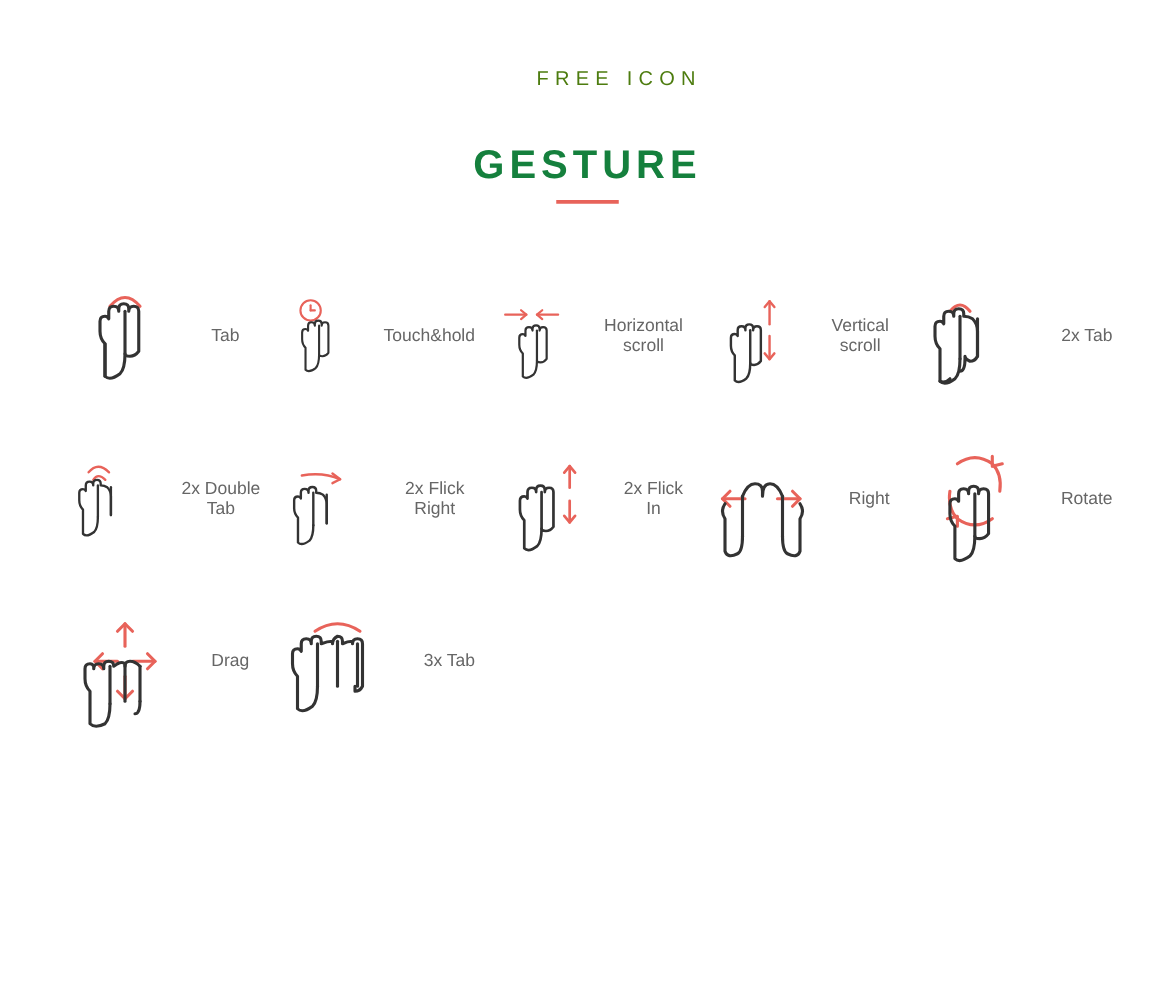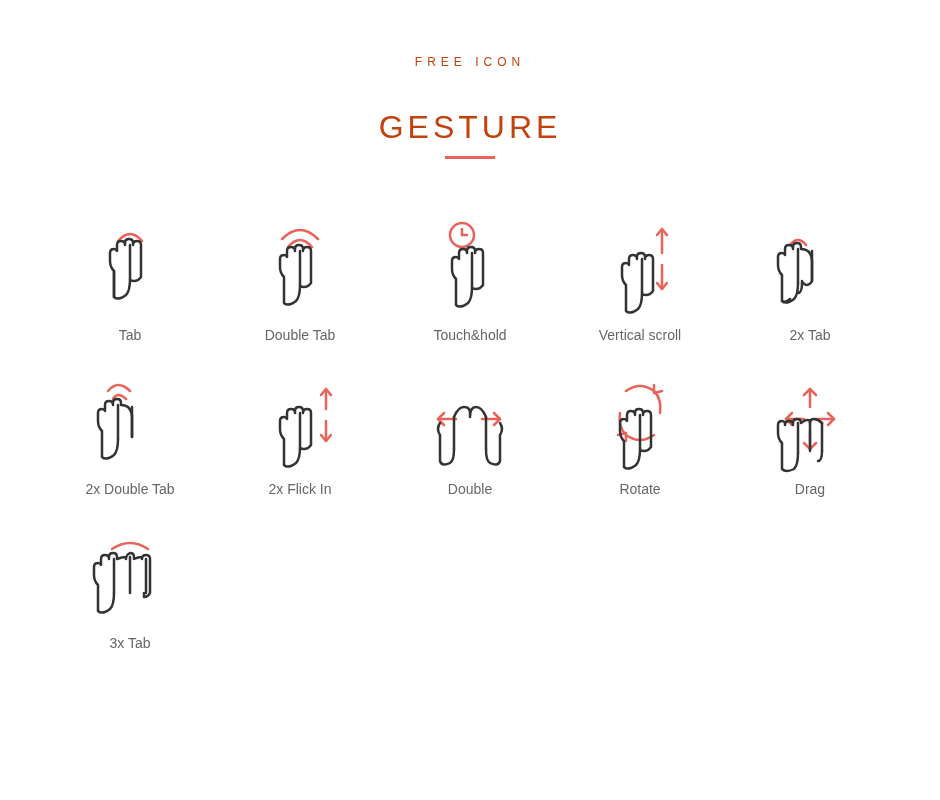--- a/index.html
+++ b/index.html
@@ -13,32 +13,33 @@
       width: 940px;
     }
 
     .header {
       text-align: center;
       margin-top: 55px;
       margin-bottom: 10px;
     }
 
     .header .subtitle {
-      font-size: 12px;
+      font-size: 16px;
       letter-spacing: 5px;
-      color: #c2410c;
+      color: #4d7c0f;
       font-weight: 400;
       margin-bottom: 4px;
+      text-align: right;
     }
 
     .header .title {
       font-size: 32px;
-      font-weight: 400;
+      font-weight: 700;
       letter-spacing: 4px;
-      color: #c2410c;
+      color: #15803d;
       text-transform: uppercase;
       margin-top: 40px;
     }
 
     .header .underline {
       width: 50px;
       height: 3px;
       background: #e8635a;
       margin: 10px auto 0;
     }
@@ -46,23 +47,23 @@
     .grid {
       display: grid;
       grid-template-columns: repeat(5, 160px);
       gap: 20px 10px;
       margin-top: 40px;
       justify-content: center;
     }
 
     .icon-cell {
       display: flex;
-      flex-direction: column;
+      flex-direction: row;
       align-items: center;
-      gap: 8px;
+      gap: 19px;
     }
 
     .icon-cell svg {
       width: 100px;
       height: 110px;
     }
 
     .icon-label {
       font-size: 14px;
       color: #666;
@@ -89,45 +90,47 @@
 
       <path class="accent" d="M38 32 Q50 18 62 32" fill="none"></path>
 
       <path class="hand-dark" d="M50 36 L50 70"></path>
       <path class="hand-dark" d="M50 70 Q50 82 46 86 Q38 92 34 88 L34 62 Q30 58 30 52 L30 44 Q30 40 34 40 Q36 40 37 42 L37 36 Q37 32 41 32 Q45 32 45 36 L45 34 Q45 30 49 30 Q53 30 53 34 L53 36 Q53 32 57 32 Q61 32 61 36 L61 68 Q58 72 54 72 Q50 72 50 70"></path>
       <line class="hand-dark" x1="34" y1="62" x2="34" y2="88"></line>
     </svg>
     <span class="icon-label">Tab</span>
   </div>
 
-  <div class="icon-cell">
-    <svg viewBox="0 0 100 110">
-
-      <path class="accent" d="M32 30 Q50 12 68 30" fill="none"></path>
-      <path class="accent" d="M38 38 Q50 24 62 38" fill="none"></path>
-
-      <path class="hand-dark" d="M50 42 L50 76"></path>
-      <path class="hand-dark" d="M50 76 Q50 88 46 92 Q38 98 34 94 L34 68 Q30 64 30 58 L30 50 Q30 46 34 46 Q36 46 37 48 L37 42 Q37 38 41 38 Q45 38 45 42 L45 40 Q45 36 49 36 Q53 36 53 40 L53 42 Q53 38 57 38 Q61 38 61 42 L61 74 Q58 78 54 78 Q50 78 50 76"></path>
-    </svg>
-    <span class="icon-label">Double Tab</span>
-  </div>
 
   <div class="icon-cell">
     <svg viewBox="0 0 100 110">
 
       <circle cx="42" cy="26" r="12" class="accent"></circle>
       <line class="accent" x1="42" y1="20" x2="42" y2="26"></line>
       <line class="accent" x1="42" y1="26" x2="47" y2="26"></line>
 
       <path class="hand-dark" d="M52 44 L52 78"></path>
       <path class="hand-dark" d="M52 78 Q52 90 48 94 Q40 100 36 96 L36 70 Q32 66 32 60 L32 52 Q32 48 36 48 Q38 48 39 50 L39 44 Q39 40 43 40 Q47 40 47 44 L47 42 Q47 38 51 38 Q55 38 55 42 L55 44 Q55 40 59 40 Q63 40 63 44 L63 76 Q60 80 56 80 Q52 80 52 78"></path>
     </svg>
     <span class="icon-label">Touch&amp;hold</span>
   </div>
 
+  <div class="icon-cell">
+    <svg viewBox="0 0 100 110">
+
+      <line class="accent" x1="20" y1="32" x2="44" y2="32"></line>
+      <polyline class="accent" points="38,27 44,32 38,37"></polyline>
+      <line class="accent" x1="80" y1="32" x2="56" y2="32"></line>
+      <polyline class="accent" points="62,27 56,32 62,37"></polyline>
+
+      <path class="hand-dark" d="M56 50 L56 84"></path>
+      <path class="hand-dark" d="M56 84 Q56 96 52 100 Q44 106 40 102 L40 76 Q36 72 36 66 L36 58 Q36 54 40 54 Q42 54 43 56 L43 50 Q43 46 47 46 Q51 46 51 50 L51 48 Q51 44 55 44 Q59 44 59 48 L59 50 Q59 46 63 46 Q67 46 67 50 L67 82 Q64 86 60 86 Q56 86 56 84"></path>
+    </svg>
+    <span class="icon-label">Horizontal scroll</span>
+  </div>
 
   <div class="icon-cell">
     <svg viewBox="0 0 100 110">
 
       <line class="accent" x1="72" y1="20" x2="72" y2="44"></line>
       <polyline class="accent" points="67,26 72,20 77,26"></polyline>
       <line class="accent" x1="72" y1="56" x2="72" y2="80"></line>
       <polyline class="accent" points="67,74 72,80 77,74"></polyline>
 
       <path class="hand-dark" d="M52 50 L52 84"></path>
@@ -155,20 +158,32 @@
       <path class="accent" d="M28 28 Q38 16 50 28" fill="none"></path>
       <path class="accent" d="M33 36 Q38 28 46 36" fill="none"></path>
 
       <path class="hand-dark" d="M38 42 L38 76"></path>
       <path class="hand-dark" d="M52 44 L52 74"></path>
       <path class="hand-dark" d="M38 76 Q38 88 34 92 Q26 98 22 94 L22 68 Q18 64 18 58 L18 50 Q18 46 22 46 Q24 46 25 48 L25 42 Q25 38 29 38 Q33 38 33 42 L33 40 Q33 36 37 36 Q41 36 41 40 L41 42 Q45 42 48 44 Q52 48 52 54 L52 74"></path>
     </svg>
     <span class="icon-label">2x Double Tab</span>
   </div>
 
+  <div class="icon-cell">
+    <svg viewBox="0 0 100 110">
+
+      <path class="accent" d="M28 32 Q50 28 68 36" fill="none"></path>
+      <polyline class="accent" points="60,30 68,36 60,40"></polyline>
+
+      <path class="hand-dark" d="M40 50 L40 84"></path>
+      <path class="hand-dark" d="M54 52 L54 82"></path>
+      <path class="hand-dark" d="M40 84 Q40 96 36 100 Q28 106 24 102 L24 76 Q20 72 20 66 L20 58 Q20 54 24 54 Q26 54 27 56 L27 50 Q27 46 31 46 Q35 46 35 50 L35 48 Q35 44 39 44 Q43 44 43 48 L43 50 Q47 50 50 52 Q54 56 54 62 L54 82"></path>
+    </svg>
+    <span class="icon-label">2x Flick Right</span>
+  </div>
 
 
   <div class="icon-cell">
     <svg viewBox="0 0 100 110">
 
       <line class="accent" x1="76" y1="26" x2="76" y2="46"></line>
       <polyline class="accent" points="71,32 76,26 81,32"></polyline>
       <line class="accent" x1="76" y1="58" x2="76" y2="78"></line>
       <polyline class="accent" points="71,72 76,78 81,72"></polyline>
 
@@ -185,21 +200,21 @@
       <polyline class="accent" points="24,50 18,56 24,62"></polyline>
       <line class="accent" x1="62" y1="56" x2="80" y2="56"></line>
       <polyline class="accent" points="74,50 80,56 74,62"></polyline>
 
       <path class="hand-dark" d="M34 54 L34 86"></path>
       <path class="hand-dark" d="M66 54 L66 86"></path>
       <path class="hand-dark" d="M34 86 Q34 98 30 100 Q22 104 20 98 L20 72 Q16 66 20 60"></path>
       <path class="hand-dark" d="M66 86 Q66 98 70 100 Q78 104 80 98 L80 72 Q84 66 80 60"></path>
       <path class="hand-dark" d="M34 54 Q38 44 44 44 Q50 44 50 50 L50 54 Q50 44 56 44 Q62 44 66 54"></path>
     </svg>
-    <span class="icon-label">Double</span>
+    <span class="icon-label">Right</span>
   </div>
 
   <div class="icon-cell">
     <svg viewBox="0 0 100 110">
 
       <path class="accent" d="M36 28 Q50 18 64 28 Q72 36 70 50" fill="none"></path>
       <polyline class="accent" points="64,22 64,30 72,28"></polyline>
       <path class="accent" d="M64 72 Q50 82 36 72 Q28 64 30 50" fill="none"></path>
       <polyline class="accent" points="36,78 36,70 28,72"></polyline>
 

